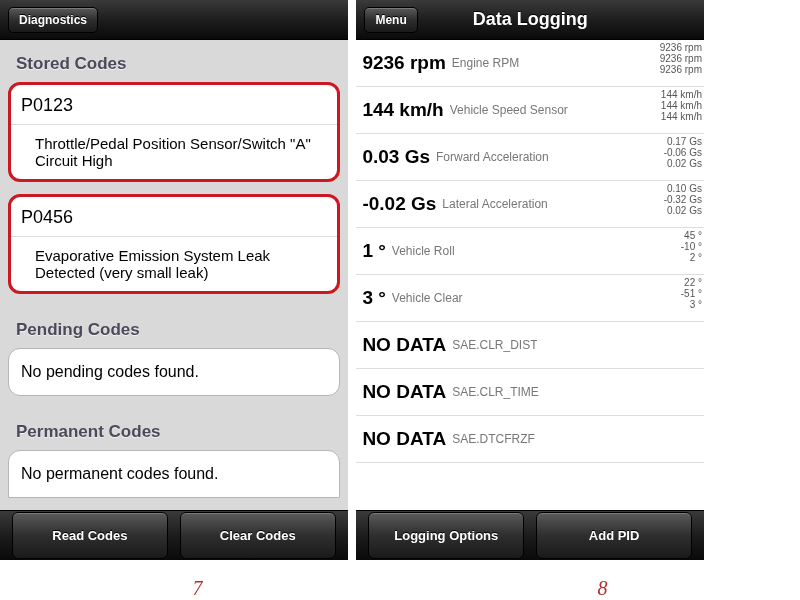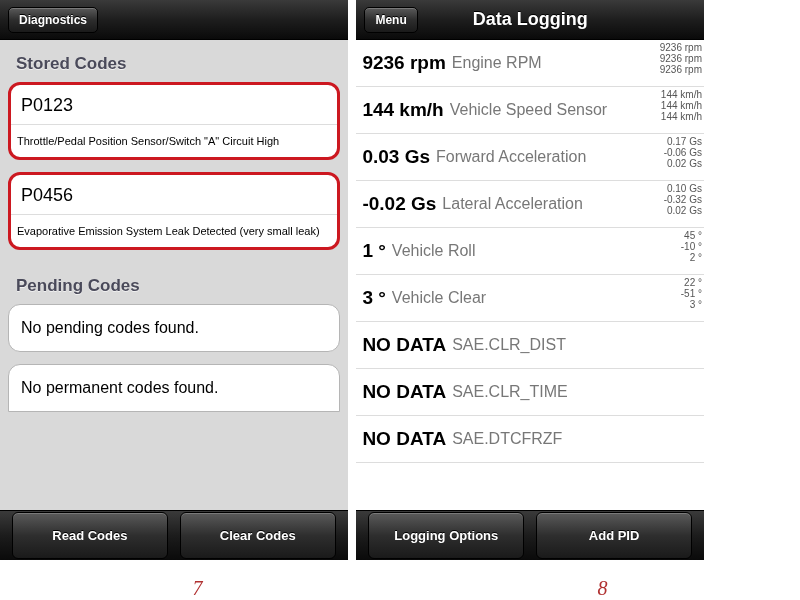--- a/index.html
+++ b/index.html
@@ -71,22 +71,22 @@
     }
     .card.highlight {
       border: 3px solid #cc1820;
     }
     .code-row {
       padding: 10px 10px 8px;
       font-size: 18px;
       border-bottom: 1px solid #ddd;
     }
     .desc-row {
-      padding: 10px 6px;
-      font-size: 11px;
+      padding: 10px 24px;
+      font-size: 15px;
       border-bottom: 1px solid #ddd;
     }
     .card .desc-row:last-child,
     .card .code-row:last-child { border-bottom: none; }
     .simple-row {
       padding: 14px 12px;
       font-size: 16px;
     }
     .scroll-left {
       height: 470px;
@@ -131,21 +131,21 @@
       height: 47px;
       position: relative;
     }
     .data-value {
       font-size: 19px;
       font-weight: bold;
       margin-right: 6px;
       white-space: nowrap;
     }
     .data-label {
-      font-size: 16px;
+      font-size: 12px;
       color: #777;
       white-space: nowrap;
       overflow: hidden;
     }
     .data-history {
       position: absolute;
       right: 2px;
       top: 0;
       text-align: right;
       font-size: 10px;
@@ -200,20 +200,21 @@
       <div class="card highlight">
         <div class="code-row">P0456</div>
         <div class="desc-row">Evaporative Emission System Leak Detected (very small leak)</div>
       </div>
 
       <div class="section-header">Pending Codes</div>
       <div class="card">
         <div class="simple-row">No pending codes found.</div>
       </div>
 
+      <div class="section-header">Permanent Codes</div>
       <div class="card" style="margin-bottom:12px;border-bottom-left-radius:0;border-bottom-right-radius:0;">
         <div class="simple-row">No permanent codes found.</div>
       </div>
     </div>
     <div class="bottombar">
       <div class="bar-btn">Read Codes</div>
       <div class="bar-btn">Clear Codes</div>
     </div>
   </div>
 

